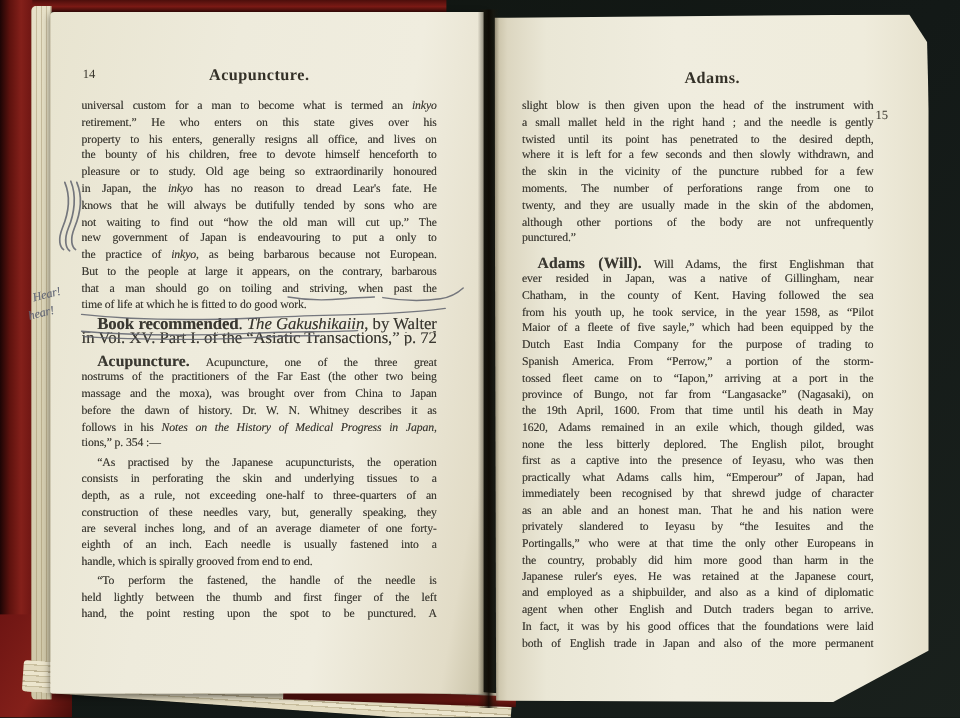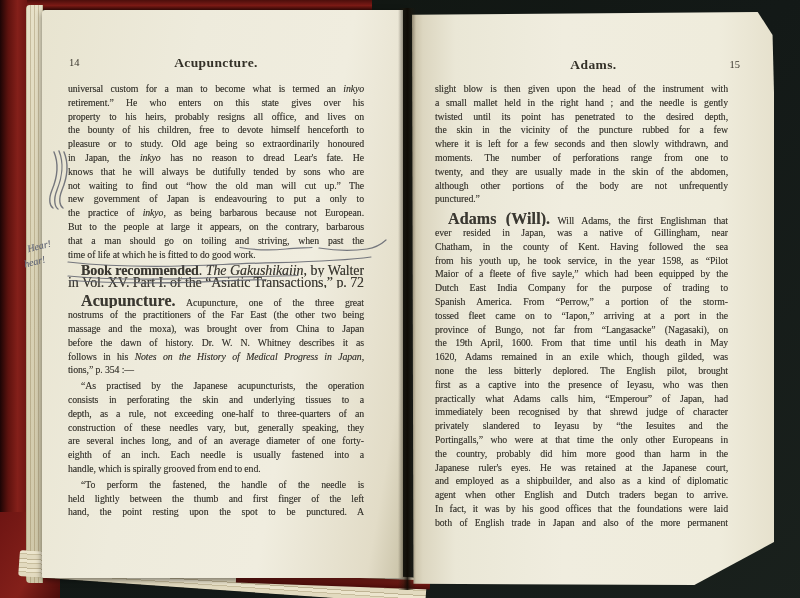--- a/index.html
+++ b/index.html
@@ -35,36 +35,36 @@
     clip-path:polygon(0 0.5%,95.5% 0,99.6% 4%,100% 14%,100% 92.5%,78% 100%,0.4% 99.8%);}
   .gutter{position:absolute;left:398px;top:8px;width:18px;height:582px;pointer-events:none;
     background:linear-gradient(90deg,rgba(26,20,8,0) 0%,rgba(30,22,10,.45) 30%,rgba(15,10,4,.88) 52%,rgba(30,22,10,.40) 72%,rgba(26,20,8,0) 100%);}
   
   .running-head{position:absolute;top:45px;text-align:center;font-weight:bold;
     font-size:13.5px;letter-spacing:.4px;color:#343128;}
   .page-left .running-head{left:26px;width:296px;}
   .page-right .running-head{left:35px;width:293px;}
   .page-number{position:absolute;top:47px;font-size:10.5px;color:#3a372e;}
   .page-left .page-number{left:27px;}
-  .page-right .page-number{left:35px;width:293px;text-align:right;}
+  .page-right .page-number{left:35px;width:293px;text-align:right;margin-top:32px;}
   
   .col{position:absolute;color:#3a3831;}
   .page-left .col{left:26px;top:72px;width:296px;}
   .page-right .col{left:23px;top:70px;width:293px;}
   .block{margin:0;}
   .block + .block{margin-top:2px;}
   .block.note{margin-top:4px;}
   .block.entry{margin-top:6px;}
   .line{height:13.8px;line-height:13.8px;font-size:9.8px;letter-spacing:-0.1px;
     text-align:justify;text-align-last:justify;text-justify:inter-word;
     overflow:hidden;white-space:normal;text-shadow:0 0 .4px rgba(56,53,45,.55);}
   .line.last{text-align-last:left;}
   .line.indent{text-indent:13px;}
   .note .line{height:11.5px;line-height:11.5px;font-size:14px;}
-  .entry .line:first-child b{font-size:16px;letter-spacing:.1px;}
+  .entry .line:first-child b{font-size:13px;letter-spacing:.1px;}
   .line i{font-style:italic;}
   
   .ink-svg{position:absolute;left:0;top:0;pointer-events:none;}
   .margin-note{position:absolute;left:22px;top:240px;transform:rotate(-14deg);
     font-style:italic;font-size:10px;line-height:14px;color:#666a78;
     text-shadow:0 0 .5px rgba(102,106,120,.5);}
   .margin-note .mn1{margin-left:7px;}
 </style>
 </head>
 <body>
@@ -78,21 +78,21 @@
   <div class="stack-bottom"></div>
   <div class="red-bottom-strip"></div>
 
   <div class="page page-left">
     <div class="page-number">14</div>
     <div class="running-head">Acupuncture.</div>
     <div class="col" id="col-left">
         <div class="block">
           <div class="line">universal custom for a man to become what is termed an <i>inkyo</i></div>
           <div class="line">retirement.”  He who enters on this state gives over his</div>
-          <div class="line">property to his heirs, probably resigns all office, and lives on</div>
+          <div class="line">property to his enters, generally resigns all office, and lives on</div>
           <div class="line">the bounty of his children, free to devote himself henceforth to</div>
           <div class="line">pleasure or to study.  Old age being so extraordinarily honoured</div>
           <div class="line">in Japan, the <i>inkyo</i> has no reason to dread Lear's fate.  He</div>
           <div class="line">knows that he will always be dutifully tended by sons who are</div>
           <div class="line">not waiting to find out “how the old man will cut up.”  The</div>
           <div class="line">new government of Japan is endeavouring to put a only to</div>
           <div class="line">the practice of <i>inkyo</i>, as being barbarous because not European.</div>
           <div class="line">But to the people at large it appears, on the contrary, barbarous</div>
           <div class="line">that a man should go on toiling and striving, when past the</div>
           <div class="line last">time of life at which he is fitted to do good work.</div>
@@ -143,22 +143,22 @@
   </div>
 
   <div class="page page-right">
     <div class="page-number">15</div>
     <div class="running-head">Adams.</div>
     <div class="col" id="col-right">
         <div class="block">
           <div class="line">slight blow is then given upon the head of the instrument with</div>
           <div class="line">a small mallet held in the right hand ; and the needle is gently</div>
           <div class="line">twisted until its point has penetrated to the desired depth,</div>
+          <div class="line">where it is left for a few seconds and then slowly withdrawn, and</div>
           <div class="line">the skin in the vicinity of the puncture rubbed for a few</div>
-          <div class="line">where it is left for a few seconds and then slowly withdrawn, and</div>
           <div class="line">moments.  The number of perforations range from one to</div>
           <div class="line">twenty, and they are usually made in the skin of the abdomen,</div>
           <div class="line">although other portions of the body are not unfrequently</div>
           <div class="line last">punctured.”</div>
         </div>
         <div class="block entry">
           <div class="line indent"><b>Adams (Will).</b>  Will Adams, the first Englishman that</div>
           <div class="line">ever resided in Japan, was a native of Gillingham, near</div>
           <div class="line">Chatham, in the county of Kent.  Having followed the sea</div>
           <div class="line">from his youth up, he took service, in the year 1598, as “Pilot</div>
@@ -166,20 +166,21 @@
           <div class="line">Dutch East India Company for the purpose of trading to</div>
           <div class="line">Spanish America.  From “Perrow,” a portion of the storm-</div>
           <div class="line">tossed fleet came on to “Iapon,” arriving at a port in the</div>
           <div class="line">province of Bungo, not far from “Langasacke” (Nagasaki), on</div>
           <div class="line">the 19th April, 1600.  From that time until his death in May</div>
           <div class="line">1620, Adams remained in an exile which, though gilded, was</div>
           <div class="line">none the less bitterly deplored.  The English pilot, brought</div>
           <div class="line">first as a captive into the presence of Ieyasu, who was then</div>
           <div class="line">practically what Adams calls him, “Emperour” of Japan, had</div>
           <div class="line">immediately been recognised by that shrewd judge of character</div>
+          <div class="line">as an able and an honest man.  That he and his nation were</div>
           <div class="line">privately slandered to Ieyasu by “the Iesuites and the</div>
           <div class="line">Portingalls,” who were at that time the only other Europeans in</div>
           <div class="line">the country, probably did him more good than harm in the</div>
           <div class="line">Japanese ruler's eyes.  He was retained at the Japanese court,</div>
           <div class="line">and employed as a shipbuilder, and also as a kind of diplomatic</div>
           <div class="line">agent when other English and Dutch traders began to arrive.</div>
           <div class="line">In fact, it was by his good offices that the foundations were laid</div>
           <div class="line">both of English trade in Japan and also of the more permanent</div>
         </div>
       </div>

